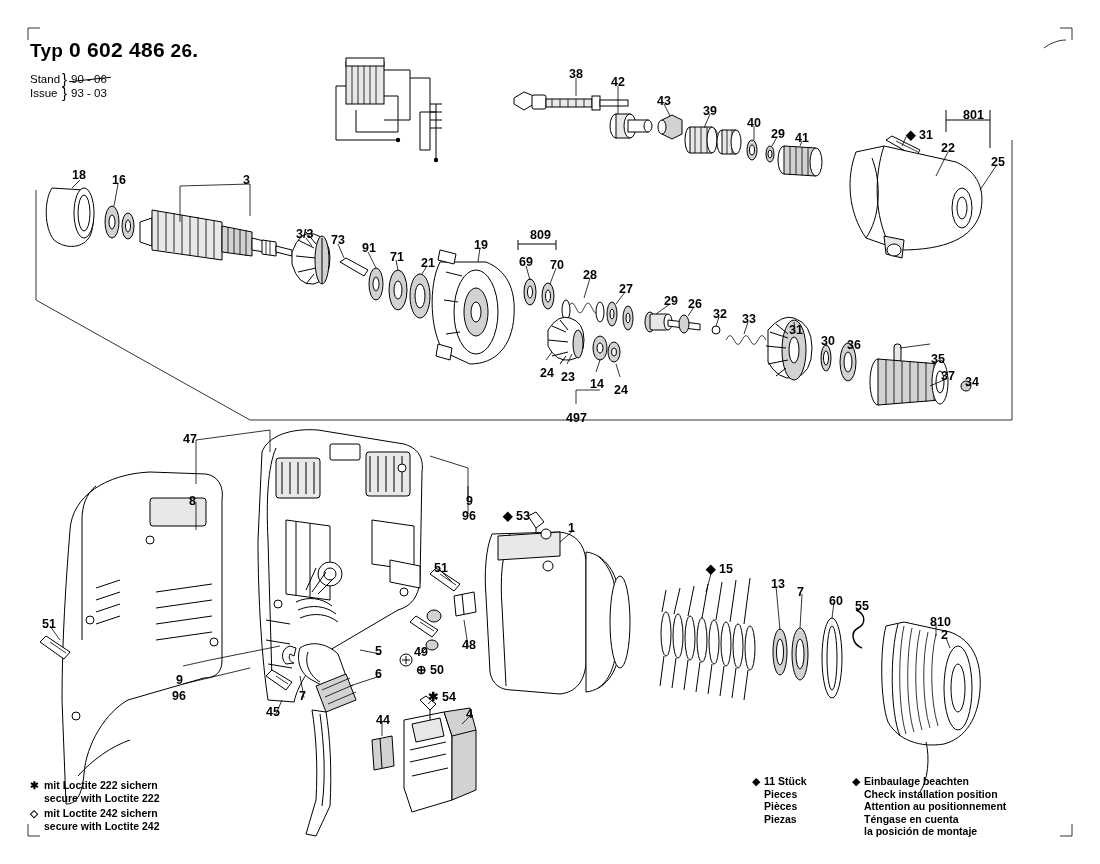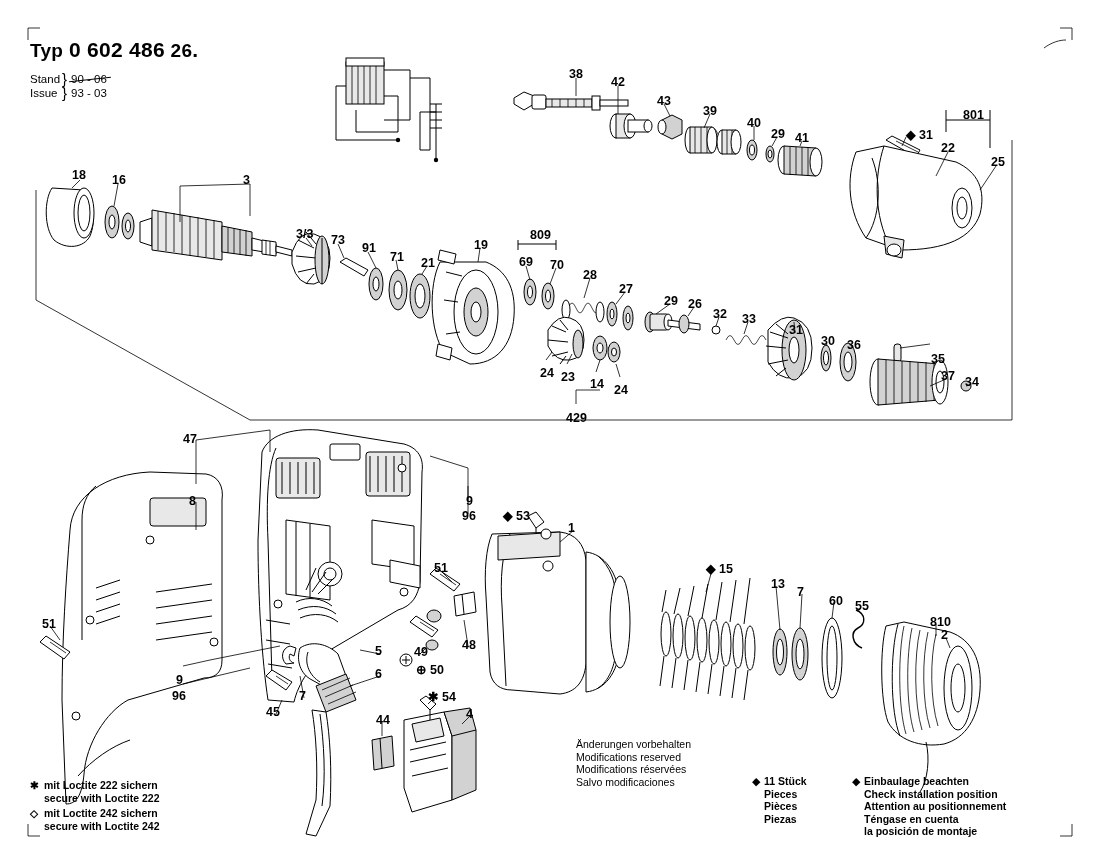--- a/index.html
+++ b/index.html
@@ -524,21 +524,21 @@
       <div class="lbl" style="left: 789px; top: 323px;"><span>31</span></div>
       <div class="lbl" style="left: 821px; top: 334px;"><span>30</span></div>
       <div class="lbl" style="left: 847px; top: 338px;"><span>36</span></div>
       <div class="lbl" style="left: 931px; top: 352px;"><span>35</span></div>
       <div class="lbl" style="left: 941px; top: 369px;"><span>37</span></div>
       <div class="lbl" style="left: 965px; top: 375px;"><span>34</span></div>
       <div class="lbl" style="left: 540px; top: 366px;"><span>24</span></div>
       <div class="lbl" style="left: 561px; top: 370px;"><span>23</span></div>
       <div class="lbl" style="left: 590px; top: 377px;"><span>14</span></div>
       <div class="lbl" style="left: 614px; top: 383px;"><span>24</span></div>
-      <div class="lbl" style="left: 566px; top: 411px;"><span>429</span></div>
+      <div class="lbl" style="left: 566px; top: 411px;"><span>497</span></div>
       <div class="lbl" style="left: 183px; top: 432px;"><span>47</span></div>
       <div class="lbl" style="left: 189px; top: 494px;"><span>8</span></div>
       <div class="lbl" style="left: 466px; top: 494px;"><span>9</span></div>
       <div class="lbl" style="left: 462px; top: 509px;"><span>96</span></div>
       <div class="lbl" style="left: 503px; top: 508px;"><span>◆ </span><span>53</span></div>
       <div class="lbl" style="left: 568px; top: 521px;"><span>1</span></div>
       <div class="lbl" style="left: 706px; top: 561px;"><span>◆ </span><span>15</span></div>
       <div class="lbl" style="left: 771px; top: 577px;"><span>13</span></div>
       <div class="lbl" style="left: 797px; top: 585px;"><span>7</span></div>
       <div class="lbl" style="left: 829px; top: 594px;"><span>60</span></div>
@@ -554,24 +554,20 @@
       <div class="lbl" style="left: 375px; top: 667px;"><span>6</span></div>
       <div class="lbl" style="left: 299px; top: 689px;"><span>7</span></div>
       <div class="lbl" style="left: 176px; top: 673px;"><span>9</span></div>
       <div class="lbl" style="left: 172px; top: 689px;"><span>96</span></div>
       <div class="lbl" style="left: 266px; top: 705px;"><span>45</span></div>
       <div class="lbl" style="left: 376px; top: 713px;"><span>44</span></div>
       <div class="lbl" style="left: 428px; top: 689px;"><span>✱ </span><span>54</span></div>
       <div class="lbl" style="left: 466px; top: 707px;"><span>4</span></div>
     </div>
 
-  <div class="foot" style="left:576px;top:738px;width:180px;">Änderungen vorbehalten
-Modifications reserved
-Modifications réservées
-Salvo modificaciones</div>
 
   <div style="position:absolute;left:752px;top:775px;">
     <div style="position:relative;">
       <span style="position:absolute;left:0;top:0;font-size:11px;">◆</span>
       <div class="foot b" style="position:absolute;left:12px;top:0;width:70px;">11 Stück
 Pieces
 Pièces
 Piezas</div>
     </div>
   </div>

